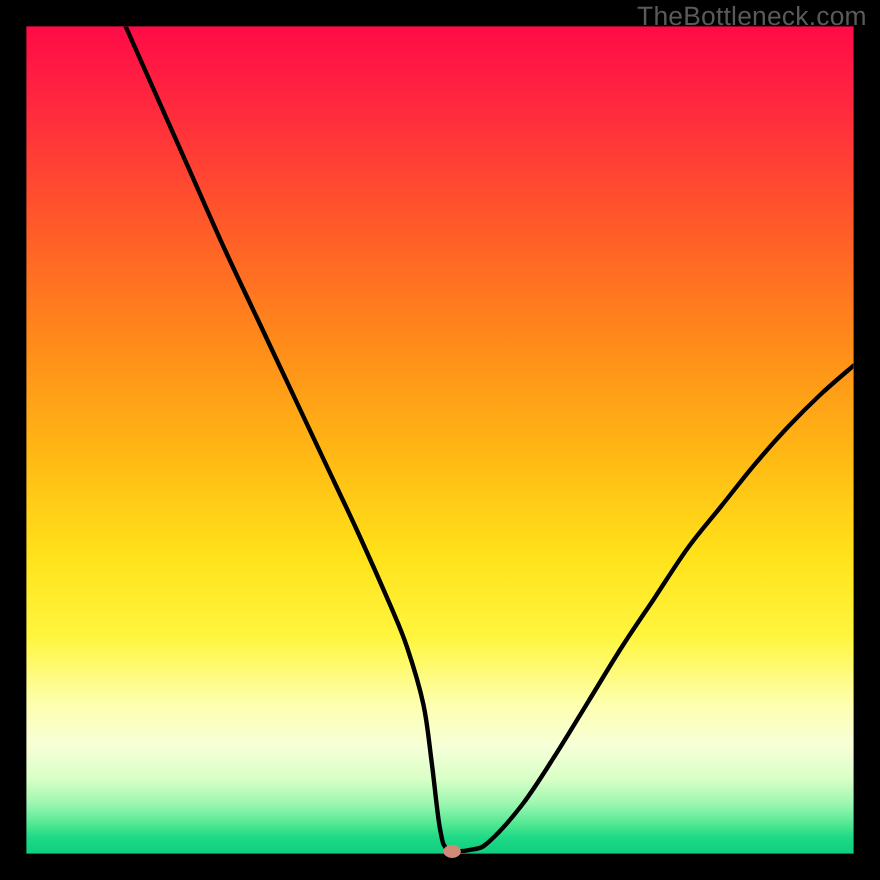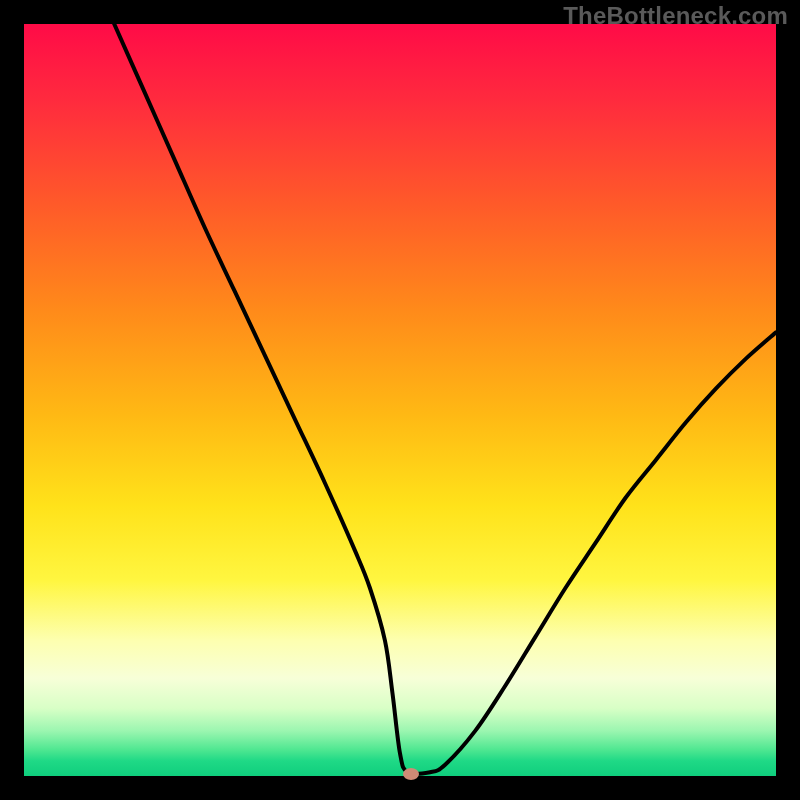--- a/index.html
+++ b/index.html
@@ -16,21 +16,21 @@
     width: 800px;
     height: 800px;
     background: #000;
   }
   .watermark {
     position: absolute;
     top: 2px;
     right: 12px;
     color: #5a5a5a;
     font-size: 24px;
-    font-weight: 700;
+    font-weight: 400;
     letter-spacing: 0.2px;
     z-index: 20;
     user-select: none;
   }
   .plot-area {
     position: absolute;
     left: 24px;
     top: 24px;
     width: 752px;
     height: 752px;

